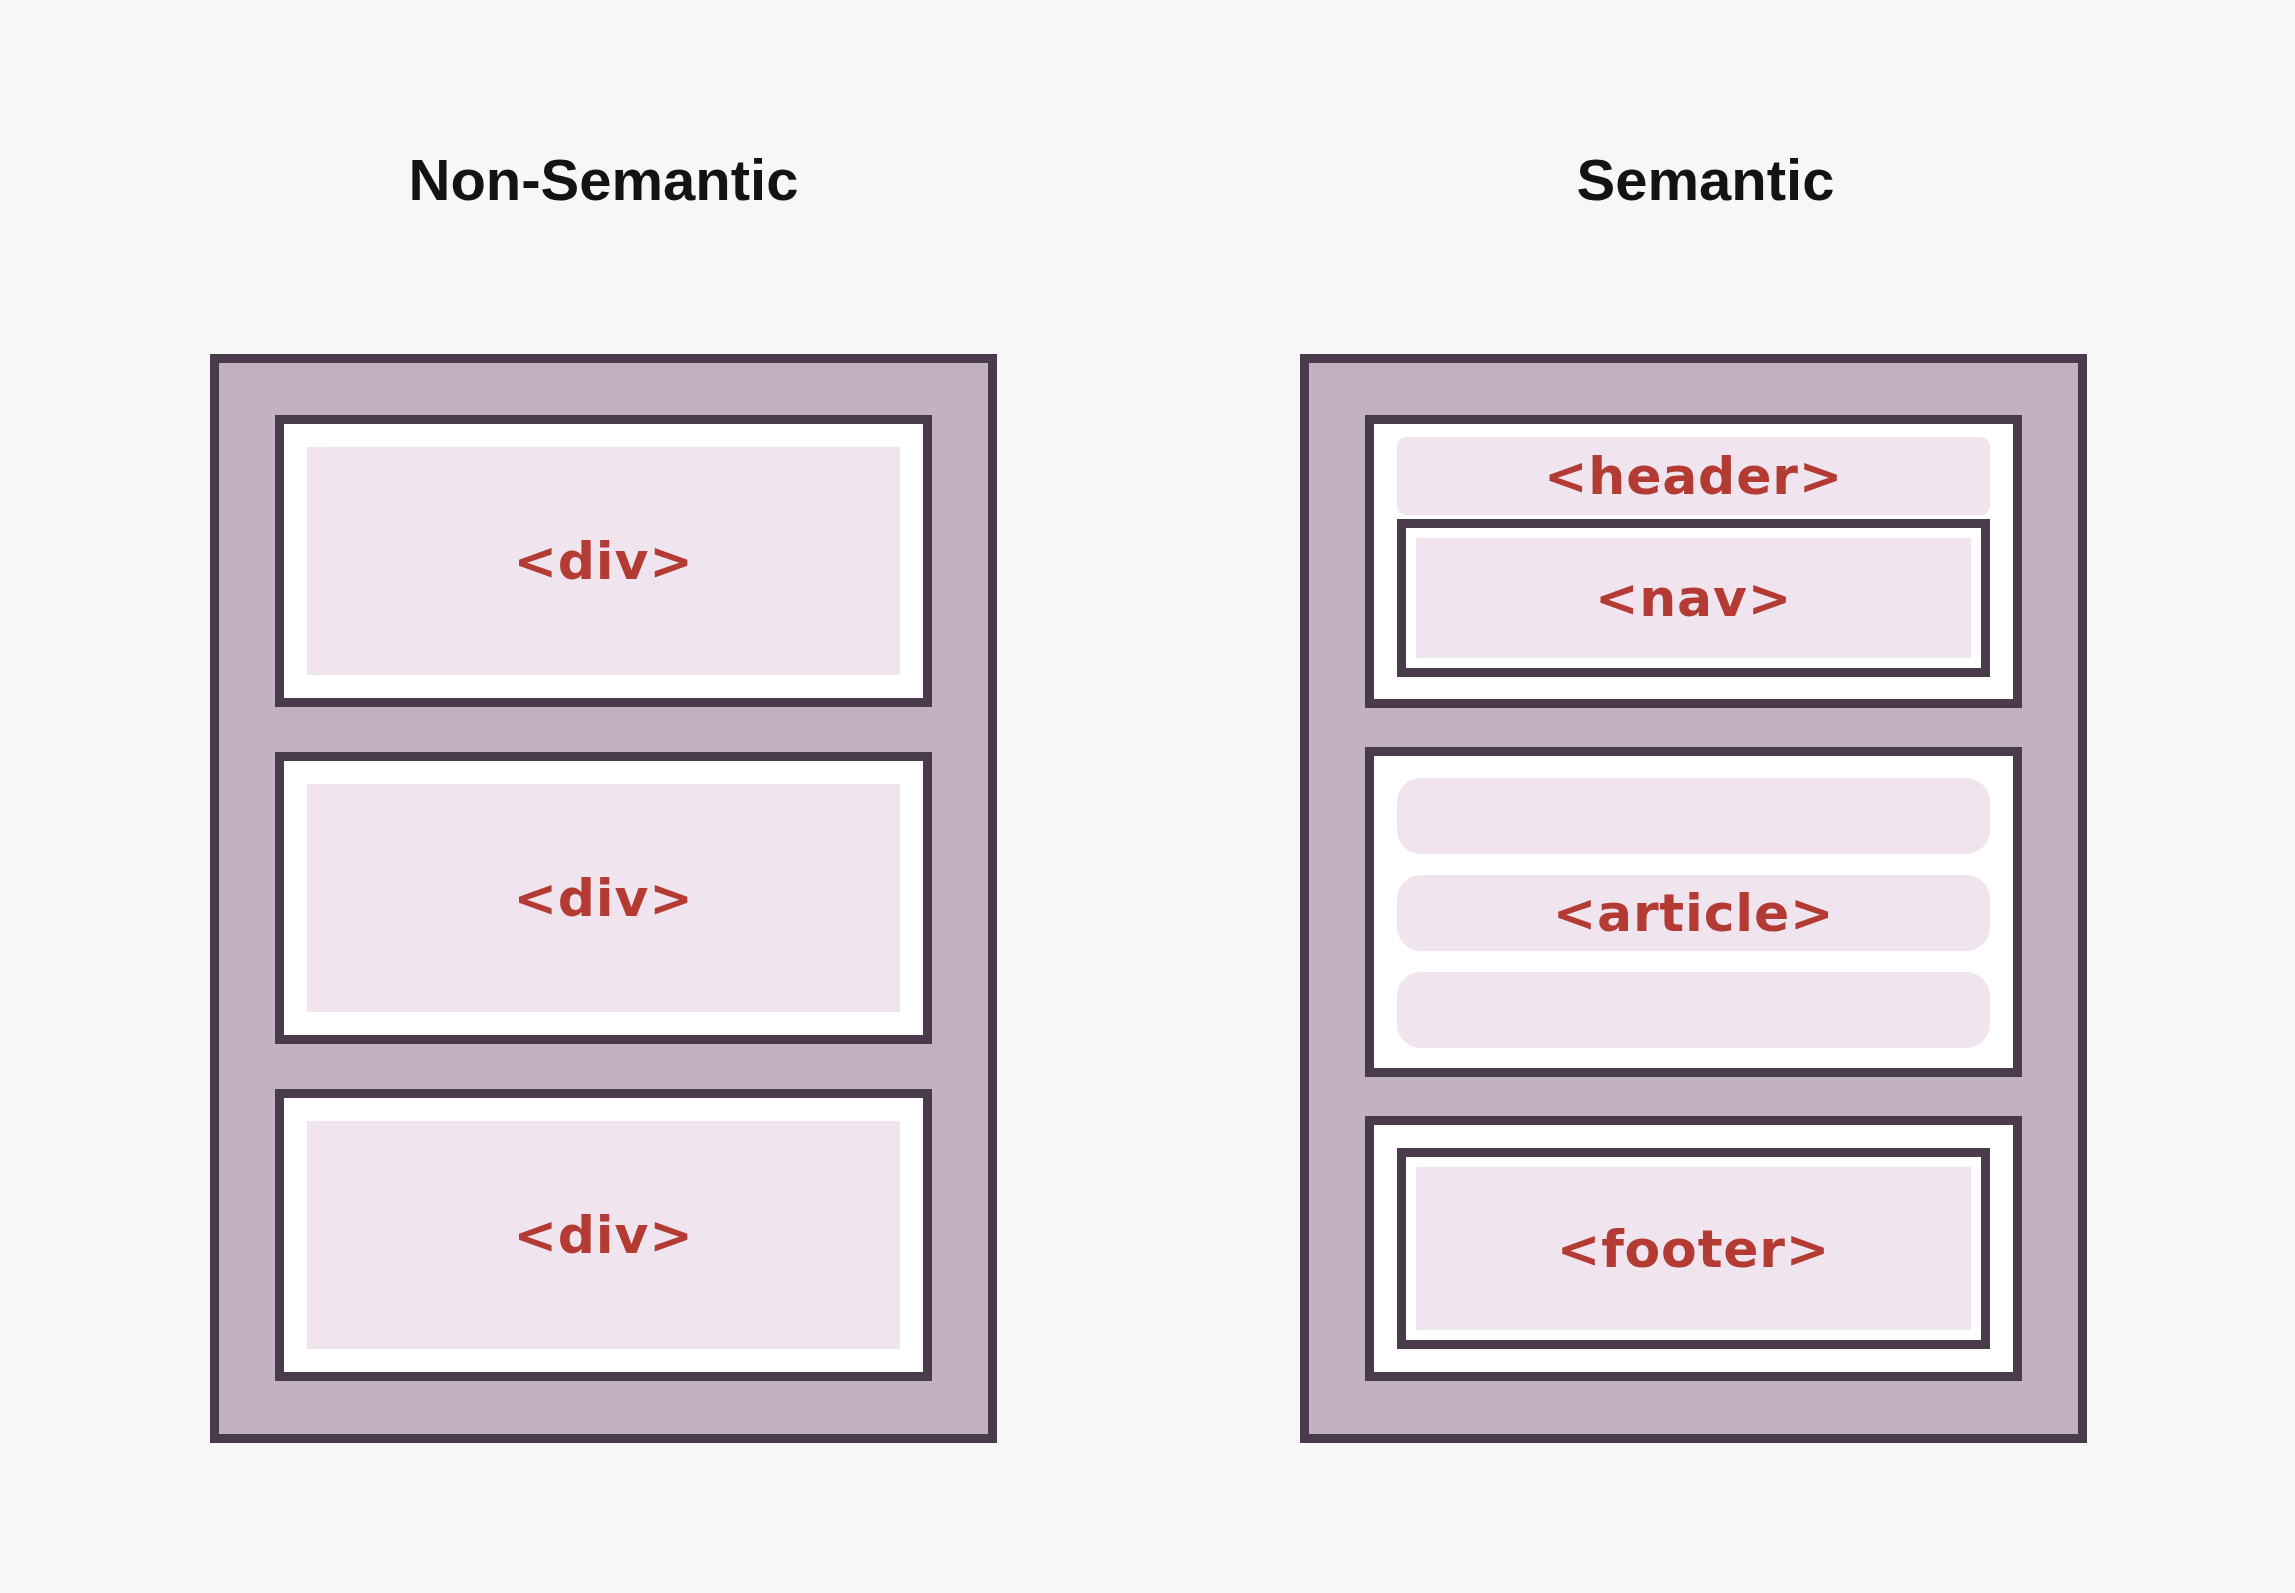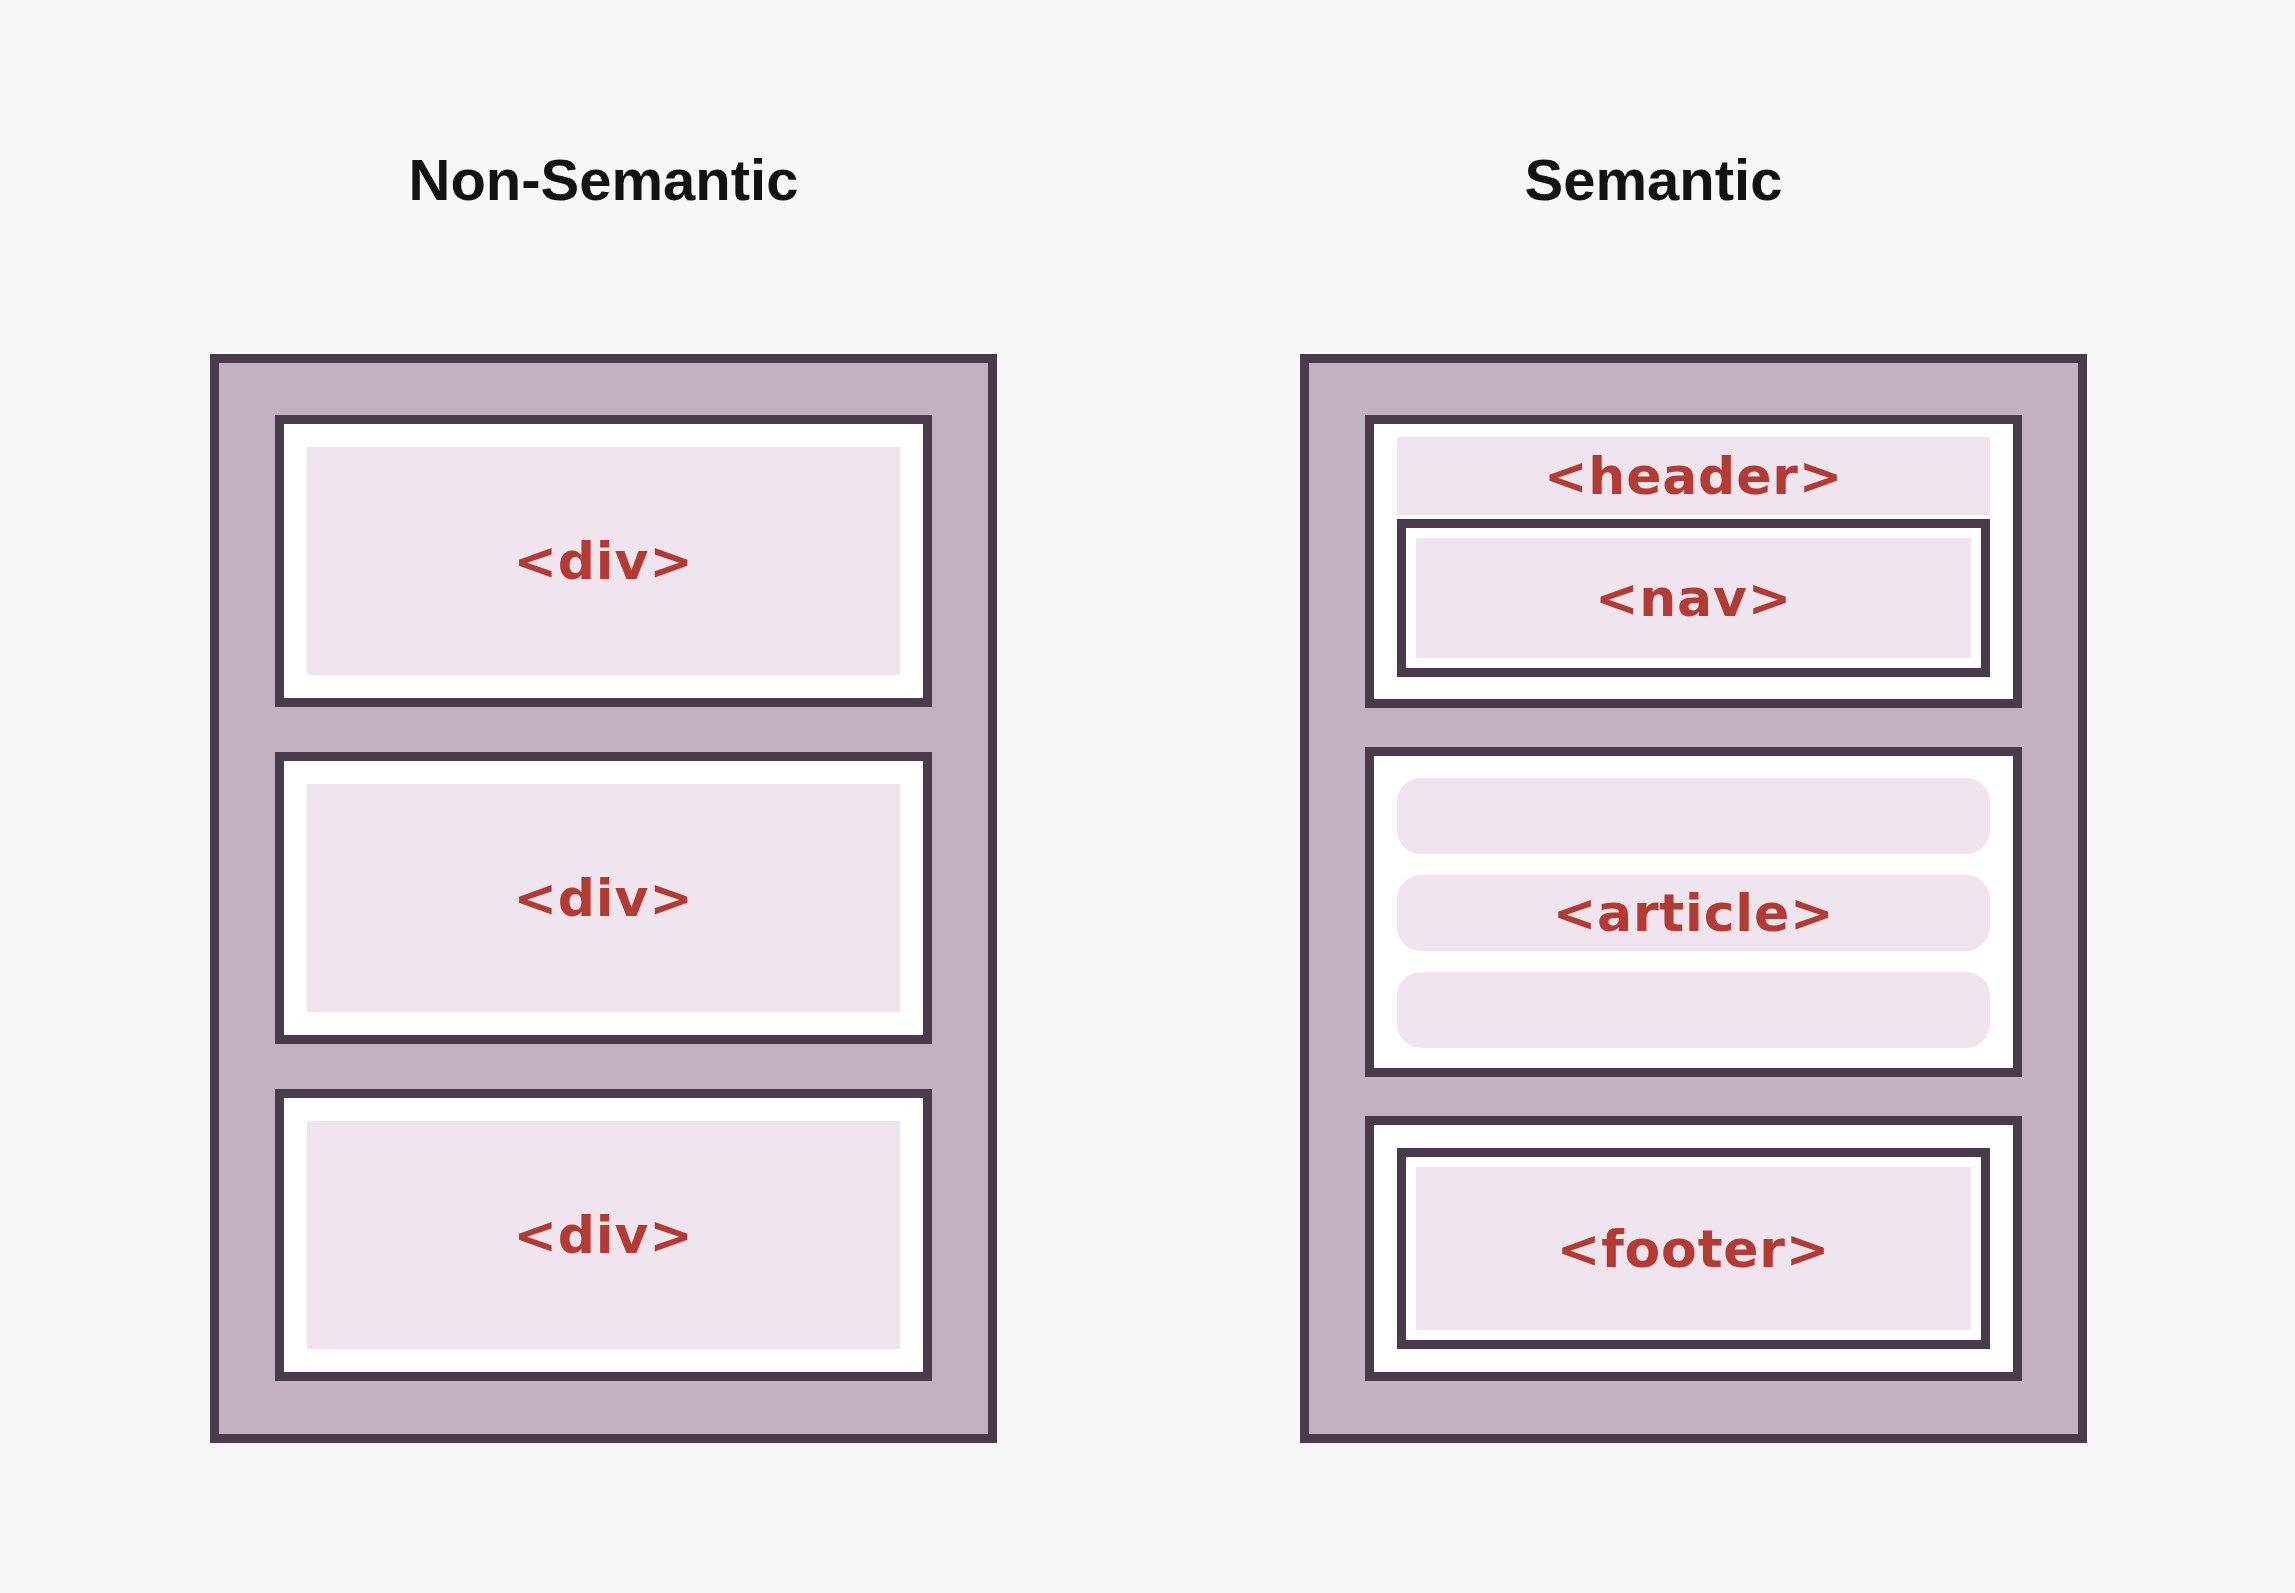--- a/index.html
+++ b/index.html
@@ -16,21 +16,21 @@
     top: 151px;
     width: 787px;
     text-align: center;
     font-size: 58px;
     font-weight: 700;
     line-height: 1;
     color: #131313;
     letter-spacing: 0;
   }
   .title-left  { left: 210px; }
-  .title-right { left: 1260px; }
+  .title-right { left: 1312px; }
 
   .container {
     position: absolute;
     top: 354px;
     width: 787px;
     height: 1089px;
     box-sizing: border-box;
     background: #c1b1c2;
     border: 9.8px solid #4a3b4c;
     display: flex;
@@ -70,20 +70,21 @@
     height: 293px;
     padding: 13px 23px 22px;
     display: flex;
     flex-direction: column;
   }
   .header-strip {
     height: 78px;
     display: flex;
     align-items: center;
     justify-content: center;
+    border-radius: 9px;
   }
   .nav-box {
     margin-top: 4px;
     flex: 1;
     padding: 9.8px;
     display: flex;
   }
   .article-box {
     flex: 1;
     padding: 22px 23px 19.7px;

